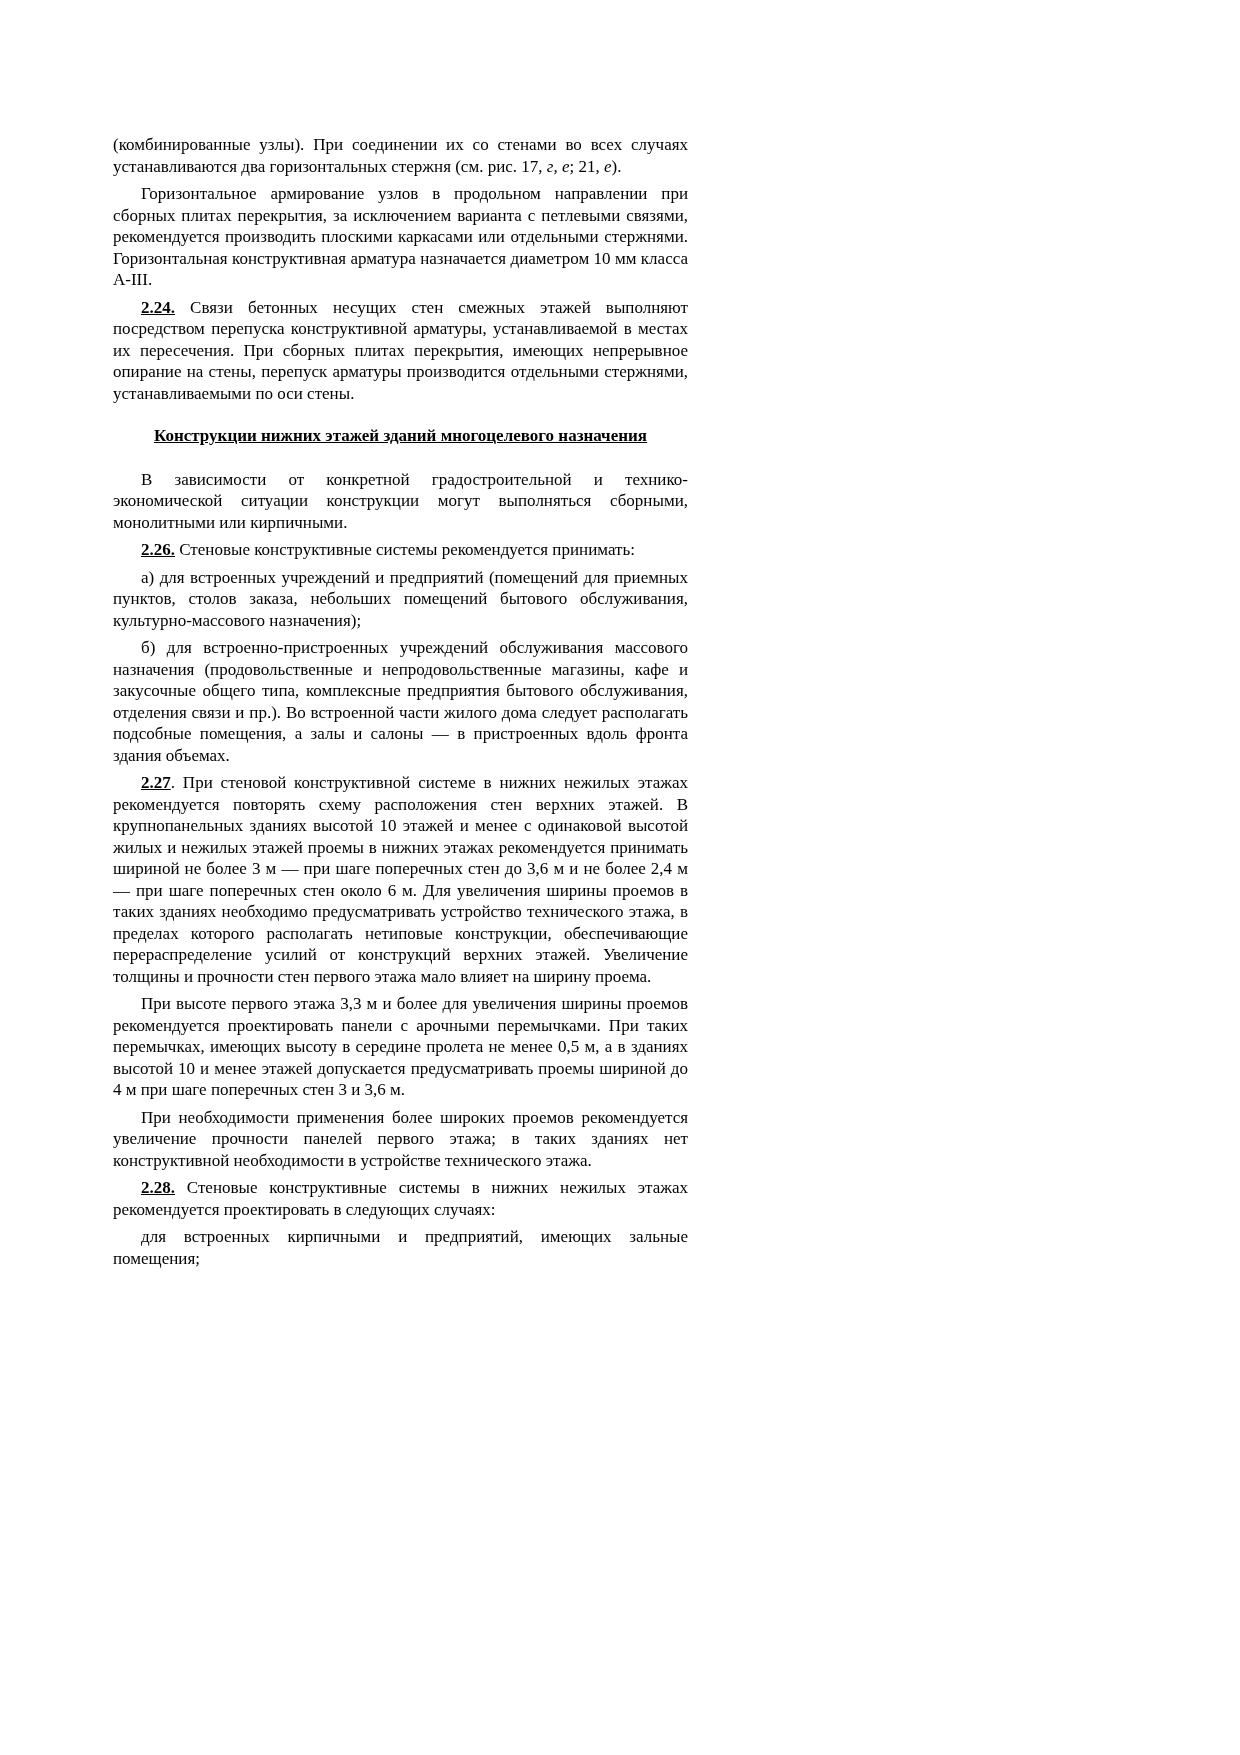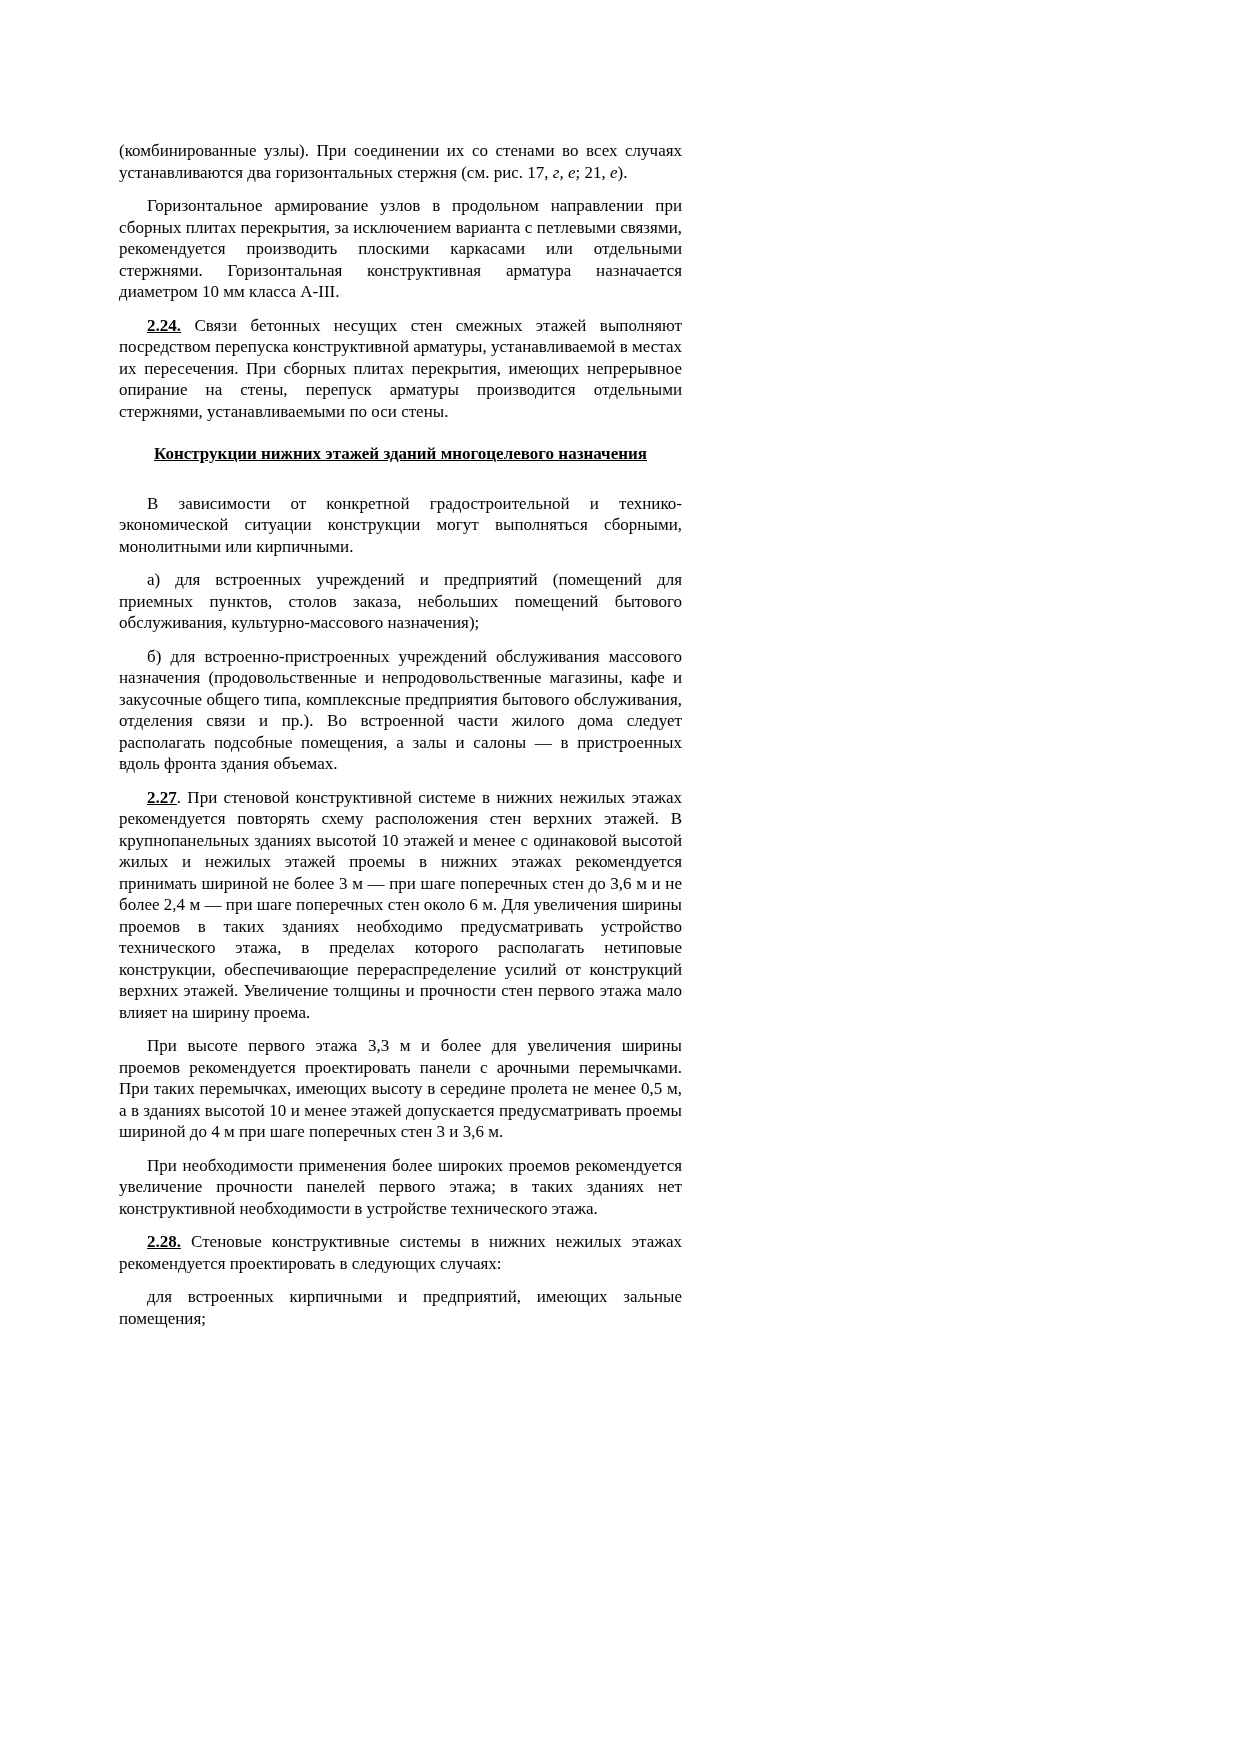--- a/index.html
+++ b/index.html
@@ -23,45 +23,46 @@
     position: absolute;
     left: 107px;
     top: 128px;
     width: 587px;
     color: #000000;
     font-size: 17px;
     line-height: 21.5px;
     text-align: justify;
   }
   .text-column p {
-    margin: 12px;
+    margin: 6px;
     padding: 0;
   }
   p.body.indent {
     text-indent: 28px;
   }
   p.heading {
-    margin: 21px 0 28px 0;
+    margin: 21px 0 22px 0;
     text-align: center;
     font-weight: bold;
     text-indent: 0;
   }
   .b { font-weight: bold; text-decoration: underline; }
   .i { font-style: italic; }
 </style>
 </head>
 <body>
 
 <div class="page">
   <div class="text-column">
       <p class="body"><span>(комбинированные узлы). При соединении их со стенами во всех случаях устанавливаются два горизонтальных стержня (см. рис. 17, </span><span class="i">г, е</span><span>; 21, </span><span class="i">е</span><span>).</span></p>
       <p class="body indent"><span>Горизонтальное армирование узлов в продольном направлении при сборных плитах перекрытия, за исключением варианта с петлевыми связями, рекомендуется производить плоскими каркасами или отдельными стержнями. Горизонтальная конструктивная арматура назначается диаметром 10 мм класса А-III.</span></p>
       <p class="body indent"><span class="b">2.24.</span><span> Связи бетонных несущих стен смежных этажей выполняют посредством перепуска конструктивной арматуры, устанавливаемой в местах их пересечения. При сборных плитах перекрытия, имеющих непрерывное опирание на стены, перепуск арматуры производится отдельными стержнями, устанавливаемыми по оси стены.</span></p>
       <p class="heading"><span class="b">Конструкции нижних этажей зданий многоцелевого назначения</span></p>
       <p class="body indent"><span>В зависимости от конкретной градостроительной и технико-экономической ситуации конструкции могут выполняться сборными, монолитными или кирпичными.</span></p>
+      <p class="body indent"><span class="b">2.26.</span><span> Стеновые конструктивные системы рекомендуется принимать:</span></p>
       <p class="body indent"><span>а) для встроенных учреждений и предприятий (помещений для приемных пунктов, столов заказа, небольших помещений бытового обслуживания, культурно-массового назначения);</span></p>
       <p class="body indent"><span>б) для встроенно-пристроенных учреждений обслуживания массового назначения (продовольственные и непродовольственные магазины, кафе и закусочные общего типа, комплексные предприятия бытового обслуживания, отделения связи и пр.). Во встроенной части жилого дома следует располагать подсобные помещения, а залы и салоны — в пристроенных вдоль фронта здания объемах.</span></p>
       <p class="body indent"><span class="b">2.27</span><span>. При стеновой конструктивной системе в нижних нежилых этажах рекомендуется повторять схему расположения стен верхних этажей. В крупнопанельных зданиях высотой 10 этажей и менее с одинаковой высотой жилых и нежилых этажей проемы в нижних этажах рекомендуется принимать шириной не более 3 м — при шаге поперечных стен до 3,6 м и не более 2,4 м — при шаге поперечных стен около 6 м. Для увеличения ширины проемов в таких зданиях необходимо предусматривать устройство технического этажа, в пределах которого располагать нетиповые конструкции, обеспечивающие перераспределение усилий от конструкций верхних этажей. Увеличение толщины и прочности стен первого этажа мало влияет на ширину проема.</span></p>
       <p class="body indent"><span>При высоте первого этажа 3,3 м и более для увеличения ширины проемов рекомендуется проектировать панели с арочными перемычками. При таких перемычках, имеющих высоту в середине пролета не менее 0,5 м, а в зданиях высотой 10 и менее этажей допускается предусматривать проемы шириной до 4 м при шаге поперечных стен 3 и 3,6 м.</span></p>
       <p class="body indent"><span>При необходимости применения более широких проемов рекомендуется увеличение прочности панелей первого этажа; в таких зданиях нет конструктивной необходимости в устройстве технического этажа.</span></p>
       <p class="body indent"><span class="b">2.28.</span><span> Стеновые конструктивные системы в нижних нежилых этажах рекомендуется проектировать в следующих случаях:</span></p>
       <p class="body indent"><span>для встроенных кирпичными и предприятий, имеющих зальные помещения;</span></p>
     </div>
 </div>
 

